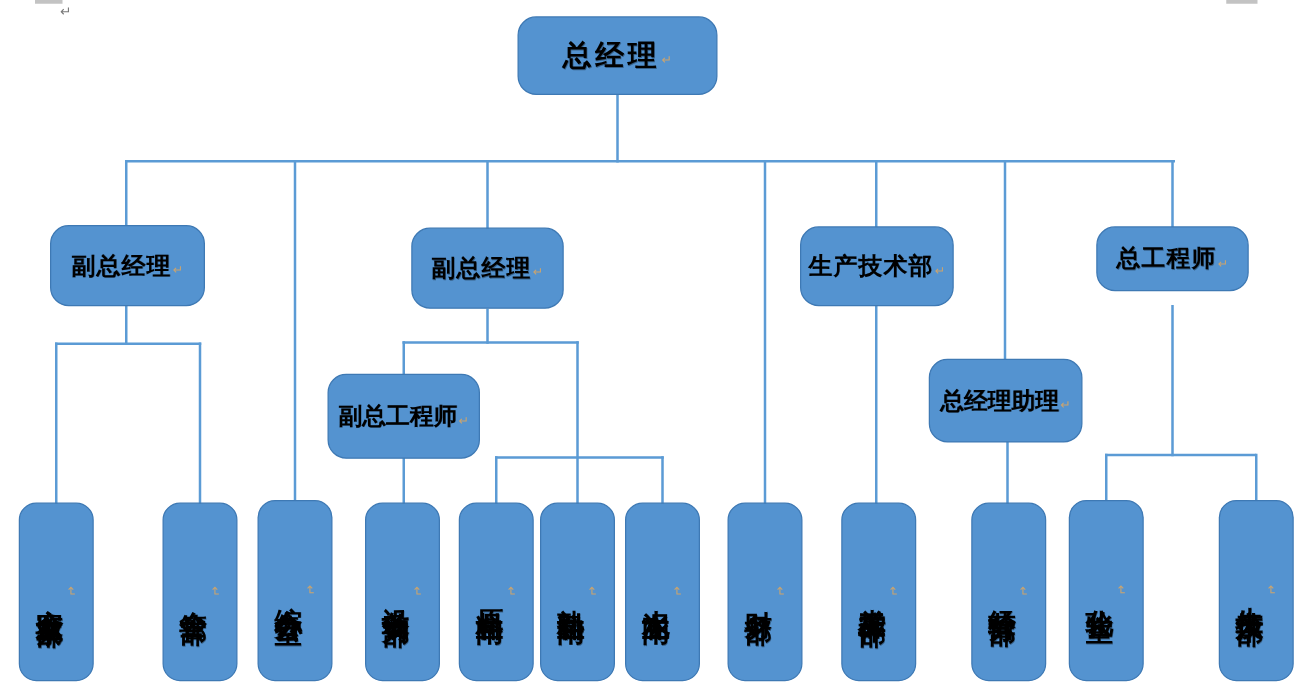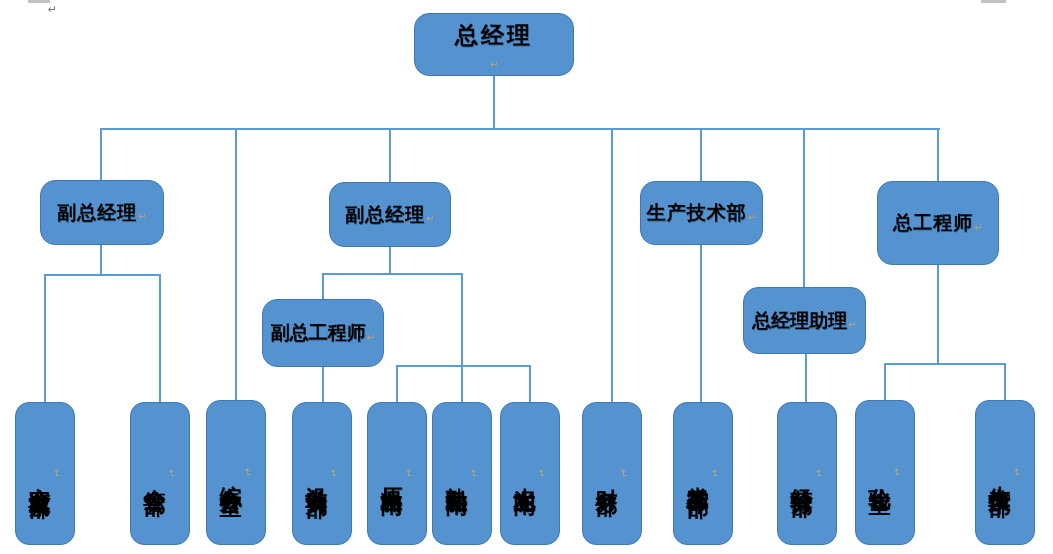--- a/index.html
+++ b/index.html
@@ -64,38 +64,38 @@
   <div class="line" style="left:322px;top:365px;width:2px;height:41px;"></div>
 
   <div class="line" style="left:700px;top:244px;width:2px;height:162px;"></div>
   <div class="line" style="left:805px;top:353px;width:2px;height:53px;"></div>
 
   <div class="line" style="left:937px;top:244px;width:2px;height:121px;"></div>
   <div class="line" style="left:884px;top:363px;width:121px;height:2px;"></div>
   <div class="line" style="left:884px;top:363px;width:2px;height:43px;"></div>
   <div class="line" style="left:1004px;top:363px;width:2px;height:43px;"></div>
 
-  <div class="node h-node" style="left:414px;top:13px;width:160px;height:63px;flex-direction:column;">
+  <div class="node h-node" style="left:414px;top:13px;width:160px;height:63px;">
     <span class="lbl lbl-xl">总经理</span>
       <span class="pmark">↵</span>
   </div>
 
   <div class="node h-node" style="left:40px;top:180px;width:124px;height:65px;">
     <span class="lbl lbl-lg">副总经理</span>
       <span class="pmark">↵</span>
   </div>
   <div class="node h-node" style="left:329px;top:182px;width:122px;height:65px;">
     <span class="lbl lbl-lg">副总经理</span>
       <span class="pmark">↵</span>
   </div>
   <div class="node h-node" style="left:640px;top:181px;width:123px;height:64px;">
     <span class="lbl lbl-lg">生产技术部</span>
       <span class="pmark">↵</span>
   </div>
-  <div class="node h-node" style="left:877px;top:181px;width:122px;height:84px;">
+  <div class="node h-node" style="left:877px;top:181px;width:122px;height:52px;">
     <span class="lbl lbl-lg">总工程师</span>
       <span class="pmark">↵</span>
   </div>
 
   <div class="node h-node" style="left:262px;top:299px;width:122px;height:68px;">
     <span class="lbl lbl-lg" style="letter-spacing:0;">副总工程师</span>
       <span class="pmark">↵</span>
   </div>
   <div class="node h-node" style="left:743px;top:287px;width:123px;height:67px;">
     <span class="lbl lbl-lg" style="letter-spacing:0;">总经理助理</span>

